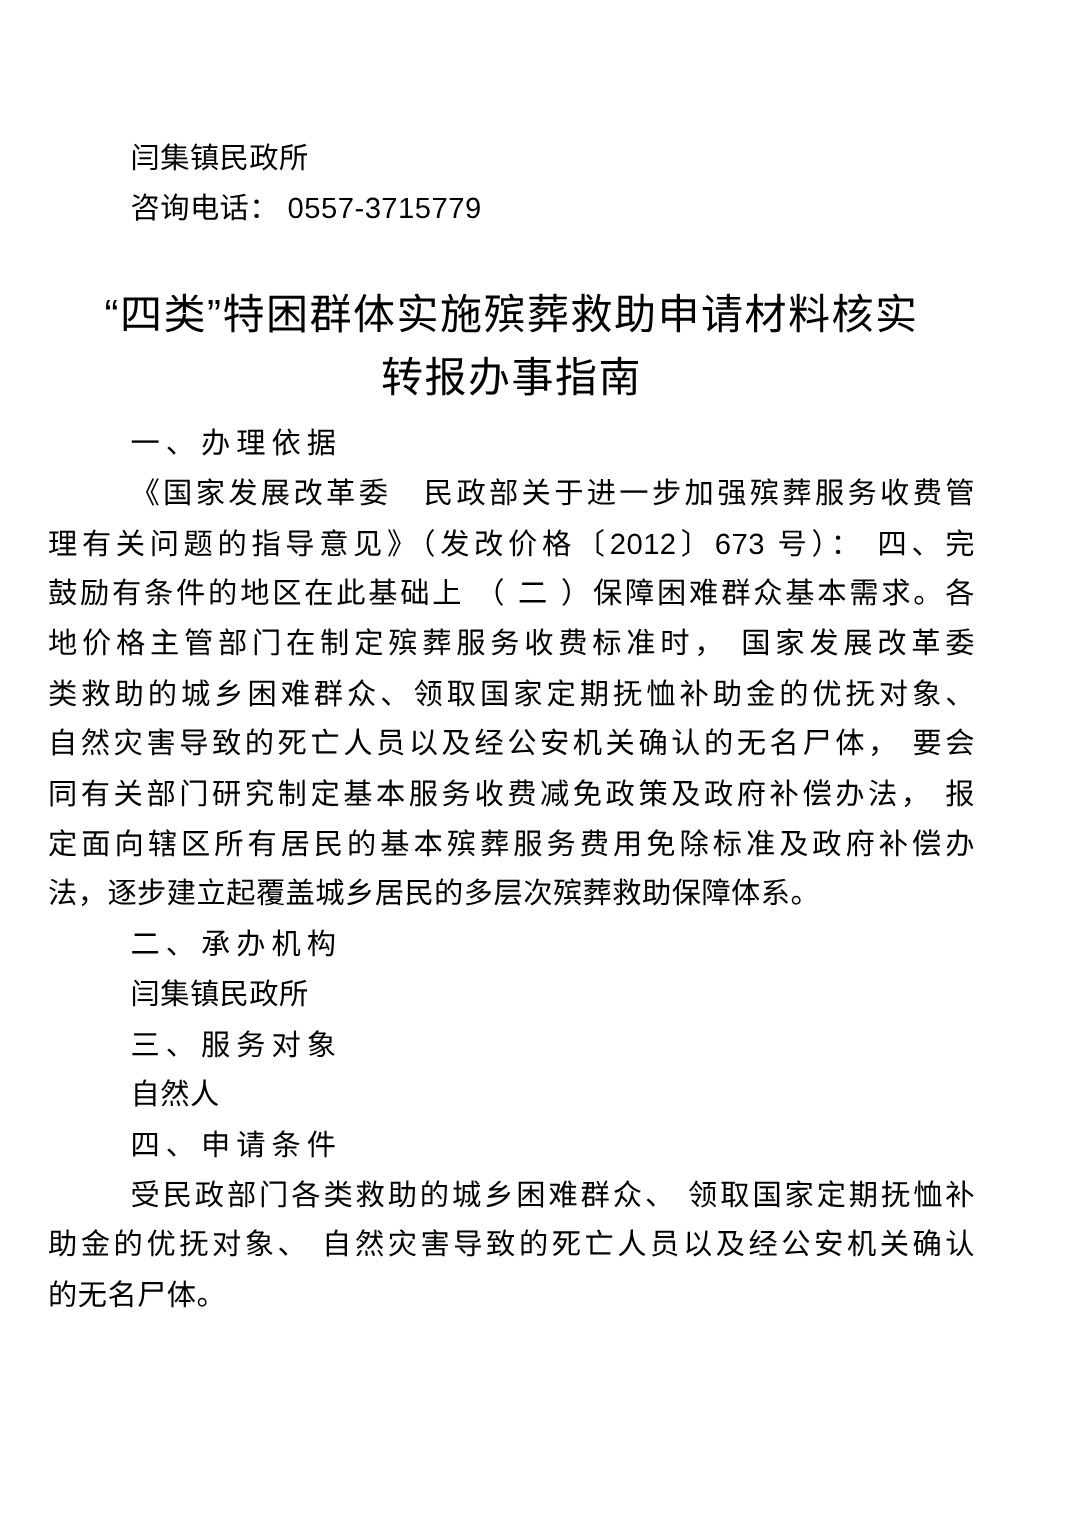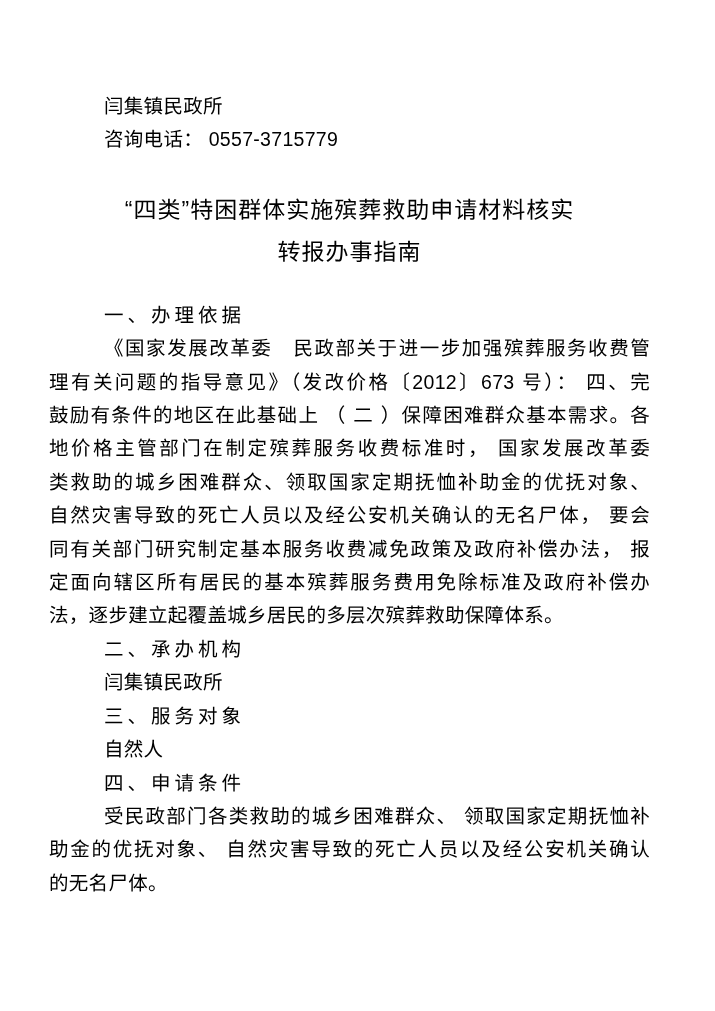--- a/index.html
+++ b/index.html
@@ -8,44 +8,44 @@
     height: 1011px;
     background: #ffffff;
     color: #000000;
     font-family: "Liberation Sans", sans-serif;
     overflow: hidden;
   }
   .page {
     box-sizing: border-box;
     width: 715px;
     height: 1011px;
-    padding: 90px 65px 40px 49px;
+    padding: 90px 65px 40px 32px;
   }
   .line {
     font-size: 19.5px;
     line-height: 33.4px;
     letter-spacing: 0.3px;
     white-space: normal;
   }
   .indent { text-indent: 55px; }
   .just {
     text-align: justify;
     text-align-last: justify;
   }
   .heading {
     letter-spacing: 4px;
   }
   .title {
     margin-top: 32px;
-    font-size: 23px;
+    font-size: 28px;
     line-height: 42px;
     text-align: center;
     letter-spacing: 1px;
   }
-  .bodytext { margin-top: 26px; }
+  .bodytext { margin-top: 7px; }
 </style>
 </head>
 <body>
 
 <div class="page">
 
   <div>
     <div class="line indent">闫集镇民政所</div>
     <div class="line indent">咨询电话： 0557-3715779</div>
   </div>

